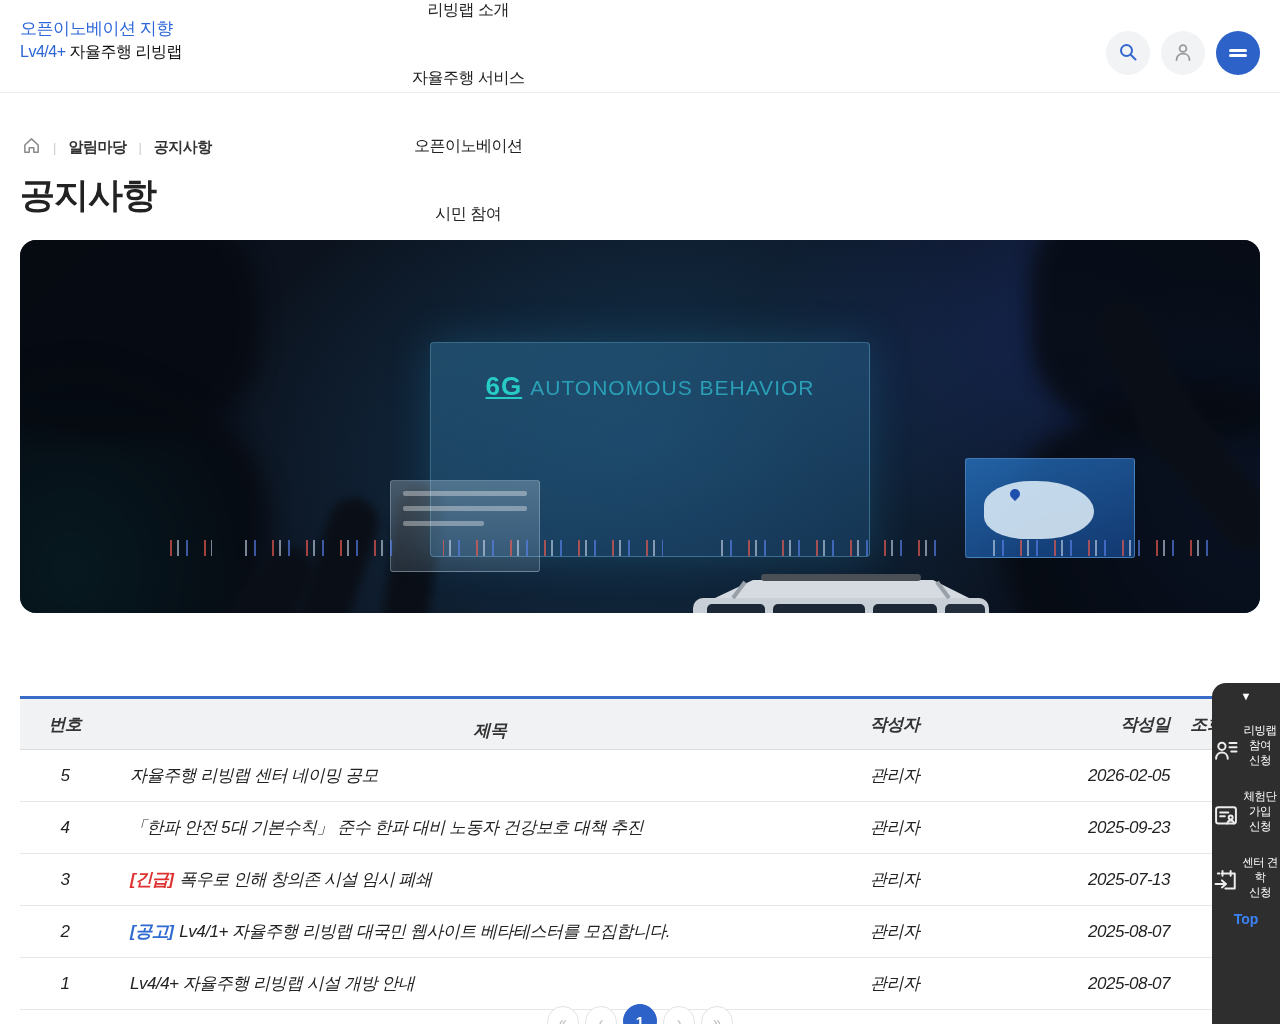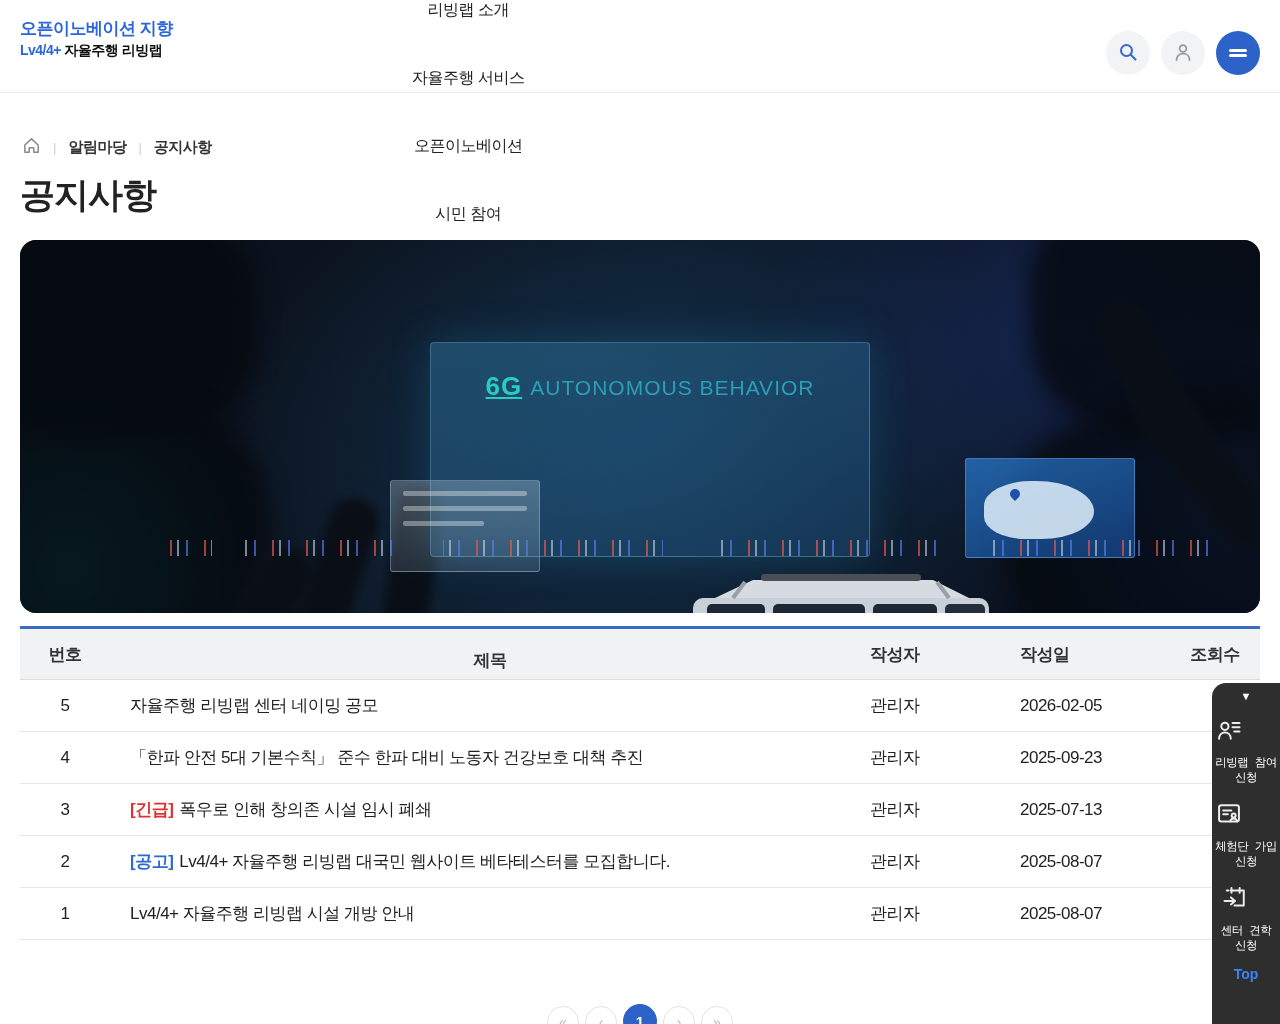--- a/index.html
+++ b/index.html
@@ -4,22 +4,22 @@
 <style>
   * { margin:0; padding:0; box-sizing:border-box; }
   html,body { width:1280px; height:1024px; overflow:hidden; background:#fff;
     font-family:"Liberation Sans","DejaVu Sans",sans-serif; }
   #stage { position:relative; width:1280px; height:1024px; background:#fff; }
 
   
   .header { position:absolute; top:0; left:0; width:1280px; height:93px;
     background:#fff; border-bottom:1px solid #ebebeb; }
   .logo { position:absolute; left:20px; top:18px; line-height:1.35; cursor:pointer; }
-  .logo .l1 { font-size:17px; font-weight:bold; color:#2d66d9; letter-spacing:-0.5px; }
-  .logo .l2 { font-size:14px; font-weight:bold; color:#111; letter-spacing:-0.5px; }
+  .logo .l1 { font-size:17px; font-weight:normal; color:#2d66d9; letter-spacing:-0.5px; }
+  .logo .l2 { font-size:16px; font-weight:normal; color:#111; letter-spacing:-0.5px; }
   .logo .l2 .accent { color:#2d66d9; }
   .nav { position:absolute; left:412px; top:0; height:93px; display:flex; align-items:center; gap:47px;flex-direction:column; }
   .nav-item { font-size:16px; color:#222; letter-spacing:-0.5px; cursor:pointer; white-space:nowrap; }
   .hicons { position:absolute; right:20px; top:31px; display:flex; gap:11px; }
   .hbtn { width:44px; height:44px; border-radius:50%; background:#f1f3f5; border:none;
     display:flex; align-items:center; justify-content:center; cursor:pointer; }
   .hbtn.blue { background:#2d62c9; }
   .hbtn .bar { display:block; width:18px; height:3px; background:#fff; border-radius:2px; margin:2.5px 0; }
 
   
@@ -76,50 +76,50 @@
       rgba(90,130,240,0.85) 16px 18px, transparent 18px 34px);
     -webkit-mask-image:linear-gradient(90deg,#000 0 4%,transparent 4% 7%,#000 7% 22%,transparent 22% 26%,#000 26% 47%,transparent 47% 52%,#000 52% 74%,transparent 74% 78%,#000 78% 100%);
             mask-image:linear-gradient(90deg,#000 0 4%,transparent 4% 7%,#000 7% 22%,transparent 22% 26%,#000 26% 47%,transparent 47% 52%,#000 52% 74%,transparent 74% 78%,#000 78% 100%);
   }
   .van { position:absolute; left:655px; top:332px; width:330px; height:80px; }
   .hero-caption { position:absolute; left:0; right:0; top:152px; text-align:center;
     color:#fff; font-weight:bold; font-size:25px; letter-spacing:-1px; line-height:1.55;
     text-shadow:0 1px 4px rgba(0,0,0,0.55); z-index:5; }
 
   
-  .board { position:absolute; left:20px; top:626px; width:1240px; }
+  .board { position:absolute; left:20px; top:696px; width:1240px;font-style:italic; }
   .thead { display:flex; height:54px; align-items:center; background:#f1f2f4;
     border-top:3px solid #3b6cc7; border-bottom:1px solid #ddd;
     font-size:17px; font-weight:bold; color:#333; letter-spacing:-0.5px; }
   .trow { display:flex; height:52px; align-items:center; border-bottom:1px solid #e6e6e6;
     font-size:17px; color:#222; letter-spacing:-0.5px; background:#fff; cursor:pointer; }
   .c-no { width:90px; text-align:center; flex:none; }
   .c-title { flex:1; padding-left:20px; text-align:left; white-space:nowrap; overflow:hidden; }
   .thead .c-title { text-align:center; padding-left:0;margin-top:13px; }
   .c-author { width:150px; flex:none; }
-  .c-date { width:150px; text-align:left; flex:none; }
+  .c-date { width:150px; text-align:right; flex:none; }
   .c-views { width:90px; text-align:center; flex:none; }
   .tag { font-weight:bold; margin-right:6px; }
   .tag-red { color:#e03131; }
   .tag-blue { color:#2f6ad0; }
 
   
   .pagination { position:absolute; left:0; width:1280px; top:1006px;
     display:flex; justify-content:center; gap:6px; }
   .pbtn { width:32px; height:32px; border-radius:50%; border:1px solid #e3e3e3; background:#fff;
     color:#b8b8b8; font-size:14px; display:flex; align-items:center; justify-content:center; cursor:pointer; }
   .pbtn.active { width:34px; height:34px; margin-top:-2px; background:#2d62c9; border-color:#2d62c9;
     color:#fff; font-weight:bold; font-size:15px; }
 
   
   .quickmenu { position:absolute; right:0; top:683px; width:68px; height:341px;
     background:#2e2e2e; border-radius:14px 0 0 0; z-index:20;
     display:flex; flex-direction:column; align-items:center; }
   .qm-collapse { margin-top:7px; background:none; border:none; color:#fff; font-size:11px; cursor:pointer; }
-  .qm-item { margin-top:14px; display:flex; flex-direction:column; align-items:flex-start; cursor:pointer;font-family:Liberation Mono, monospace; }
+  .qm-item { margin-top:14px; display:flex; flex-direction:row; align-items:flex-end; cursor:pointer; }
   .qm-item svg { width:28px; height:28px; }
   .qm-label { margin-top:7px; color:#fff; font-size:11.5px; line-height:1.3; text-align:center;
     letter-spacing:-0.5px; white-space:pre-line; }
   .qm-top { margin-top:12px; background:none; border:none; color:#3b82f6; font-size:14px;
     font-weight:bold; cursor:pointer; }
 </style>
 </head>
 <body>
 
 <div id="stage">
@@ -245,21 +245,21 @@
     <div class="trow">
       <div class="c-no">3</div>
       <div class="c-title"><span class="tag tag-red">[긴급]</span><span>폭우로 인해 창의존 시설 임시 폐쇄</span></div>
       <div class="c-author">관리자</div>
       <div class="c-date">2025-07-13</div>
       <div class="c-views"></div>
     </div>
 
     <div class="trow">
       <div class="c-no">2</div>
-      <div class="c-title"><span class="tag tag-blue">[공고]</span><span>Lv4/4+ 자율주행 리빙랩 대국민 웹사이트 베타테스터를 모집합니다.</span></div>
+      <div class="c-title"><span class="tag tag-blue">[공고]</span><span>Lv4/1+ 자율주행 리빙랩 대국민 웹사이트 베타테스터를 모집합니다.</span></div>
       <div class="c-author">관리자</div>
       <div class="c-date">2025-08-07</div>
       <div class="c-views"></div>
     </div>
 
     <div class="trow">
       <div class="c-no">1</div>
       <div class="c-title"><span>Lv4/4+ 자율주행 리빙랩 시설 개방 안내</span></div>
       <div class="c-author">관리자</div>
       <div class="c-date">2025-08-07</div>

